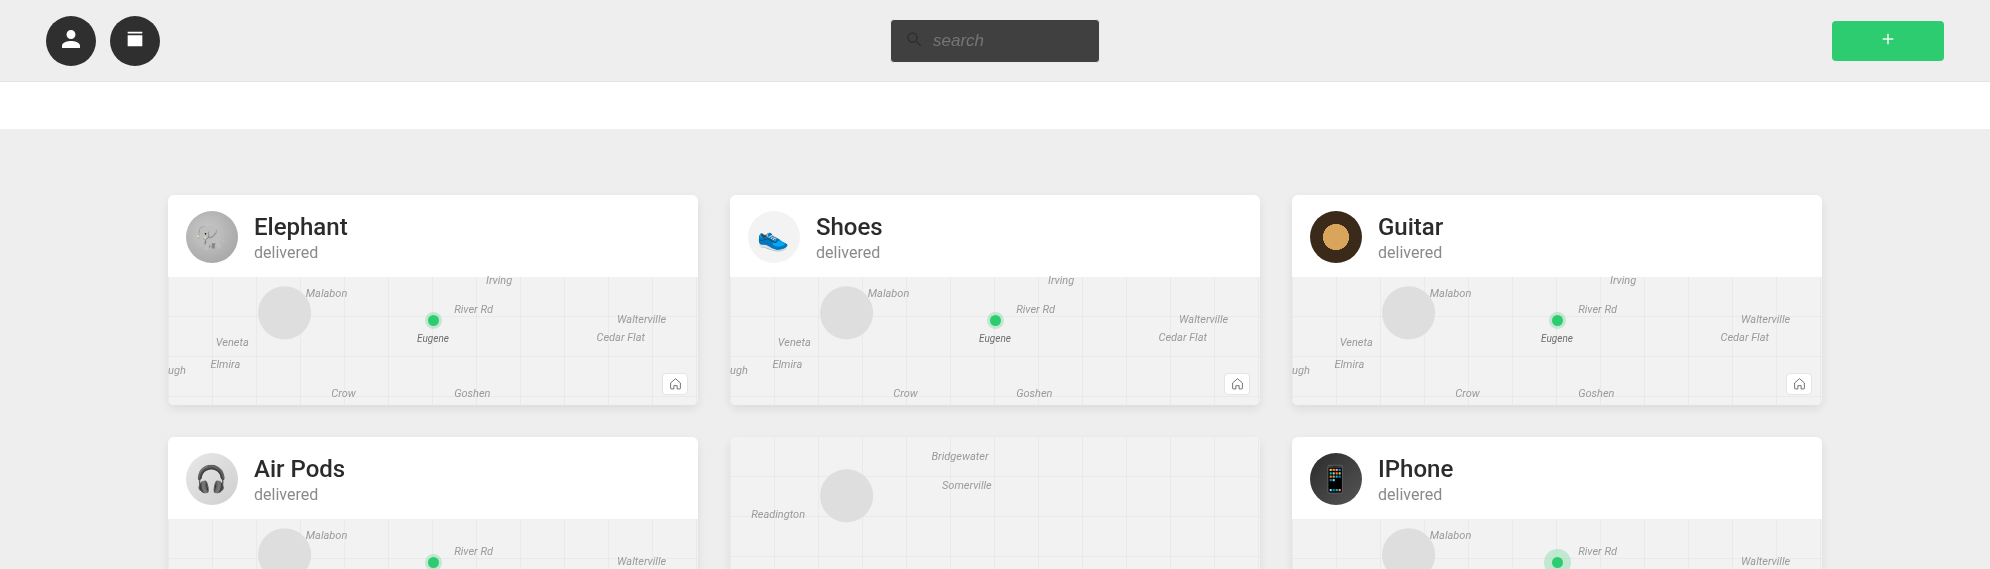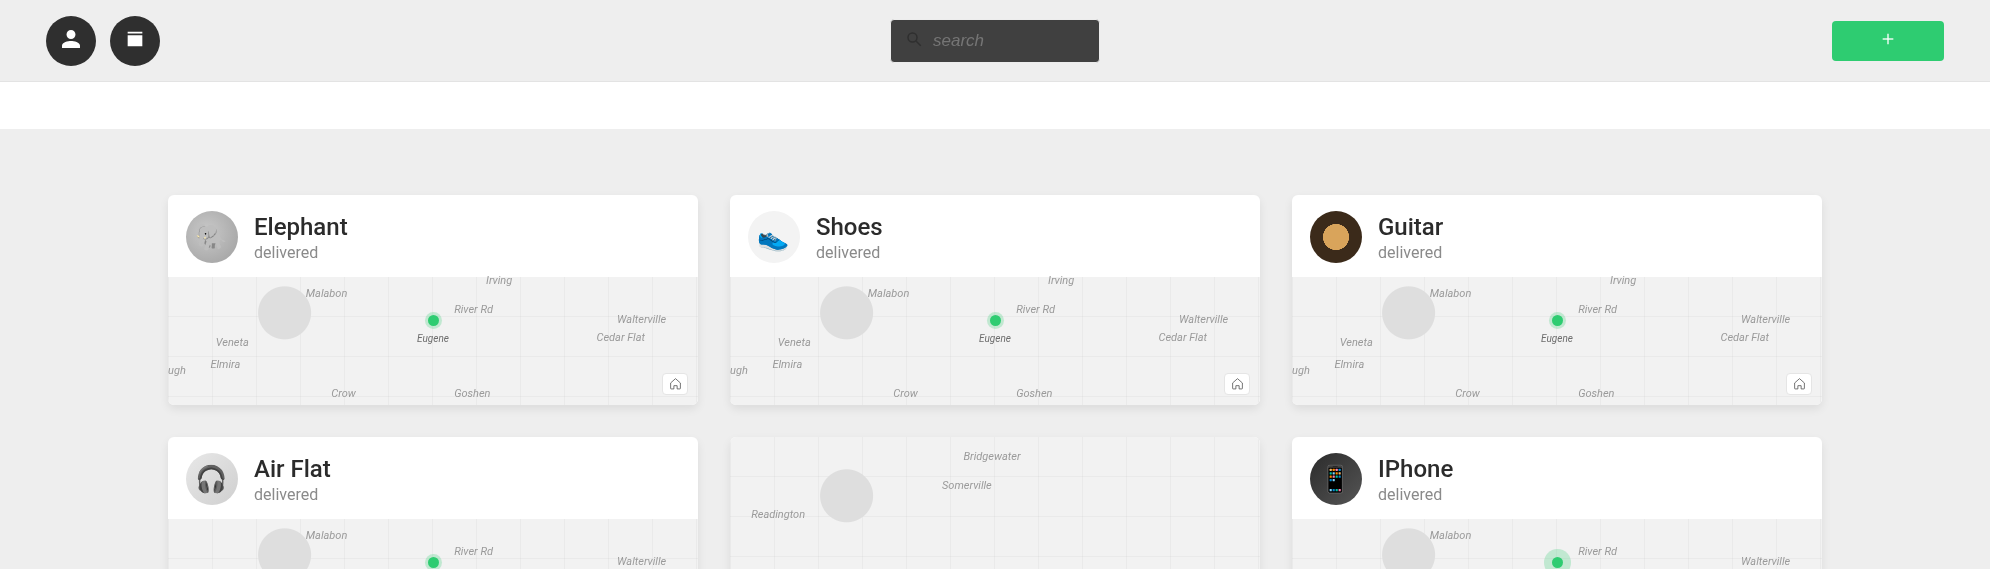--- a/index.html
+++ b/index.html
@@ -155,21 +155,21 @@
   .lbl-elmira    { left:8%;  top:32%;margin-top:40px; }
   .lbl-veneta    { left:9%;  top:46%; }
   .lbl-walterville{ right:6%; top:28%;text-align:right; }
   .lbl-cedarflat { right:10%; top:42%; }
   .lbl-goshen    { left:54%; bottom:4%; }
   .lbl-irving    { left:60%; top:-2%; }
   .lbl-ugh       { left:0%;  bottom:22%; }
   .lbl-crow      { left:24%; bottom:4%;margin-left:36px; }
 
   
-  .lbl-bridgewater{ left:38%; top:6%;margin-left:32px; }
+  .lbl-bridgewater{ left:38%; top:6%; }
   .lbl-somerville { left:40%; top:20%;text-align:center; }
   .lbl-readington { left:4%;  top:34%; }
 
   .home-chip {
     position:absolute;
     right:10px; bottom:10px;
     width:26px; height:22px;
     background:#fff;
     border:1px solid #e5e5e5;
     border-radius:4px;
@@ -313,21 +313,21 @@
                   <path d="M3 11l9-8 9 8v10a1 1 0 0 1-1 1h-5v-6h-6v6H4a1 1 0 0 1-1-1V11z" stroke-width="1.5"></path>
                 </svg></span>
           </div>
         </div>
       </div>
 
       <div class="card row2">
         <div class="card-head">
           <div class="avatar av-airpods">🎧</div>
           <div class="card-title">
-            <span class="name">Air Flat</span>
+            <span class="name">Air Pods</span>
             <span class="status">delivered</span>
           </div>
         </div>
         <div class="card-map">
           <span class="map-lbl lbl-malabon">Malabon</span>
           <span class="map-lbl lbl-riverrd">River Rd</span>
           <span class="map-lbl lbl-elmira">Elmira</span>
           <span class="map-lbl lbl-walterville">Walterville</span>
           <span class="dot dot-eugene"></span>
         </div>

